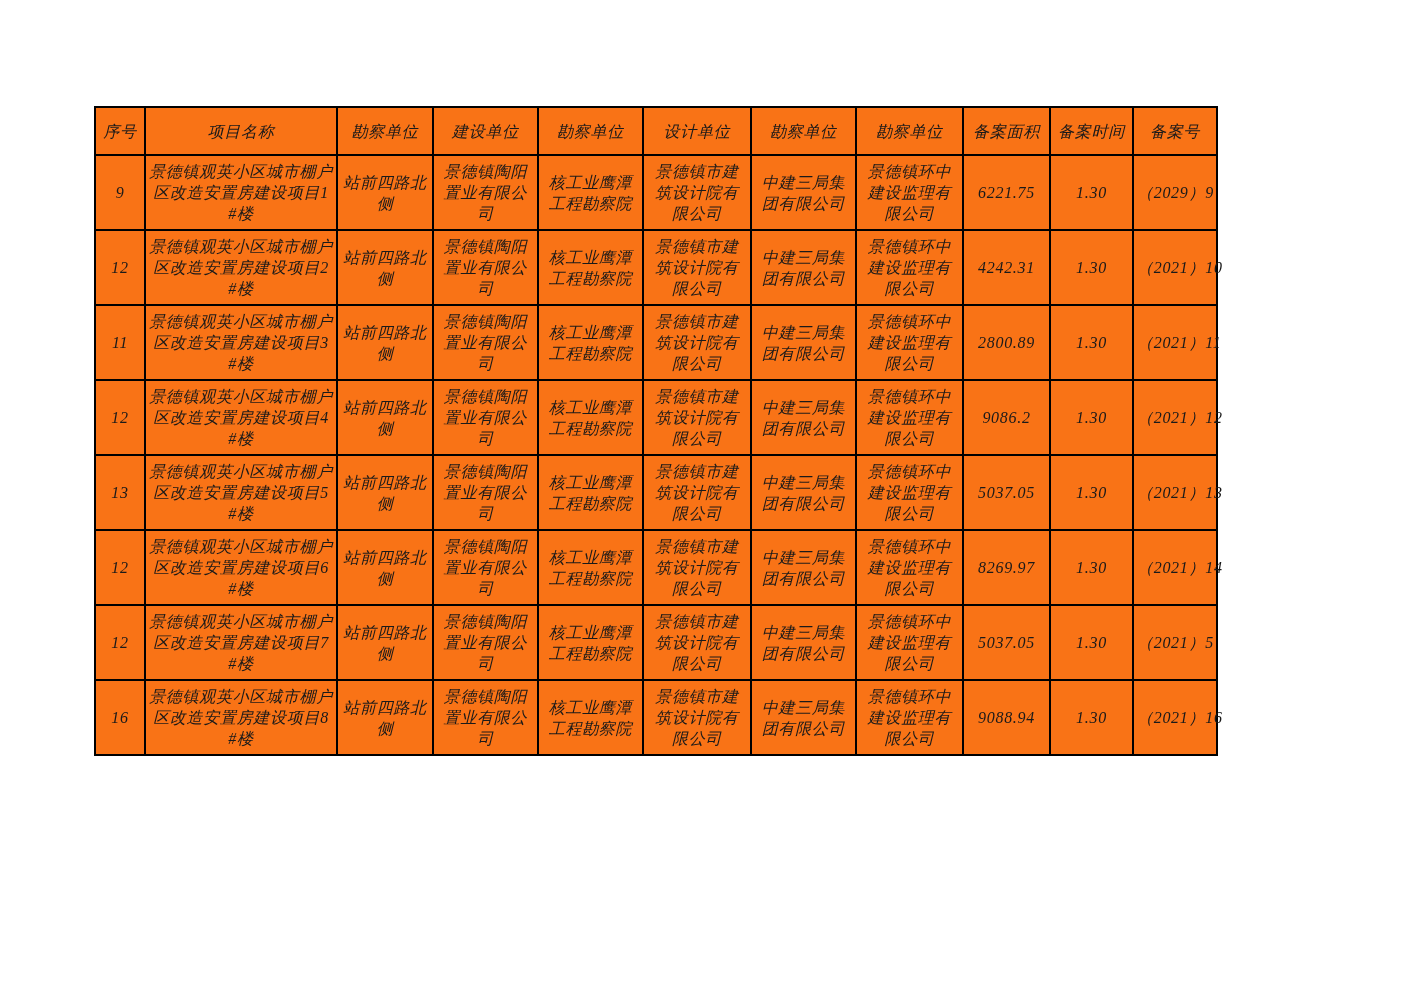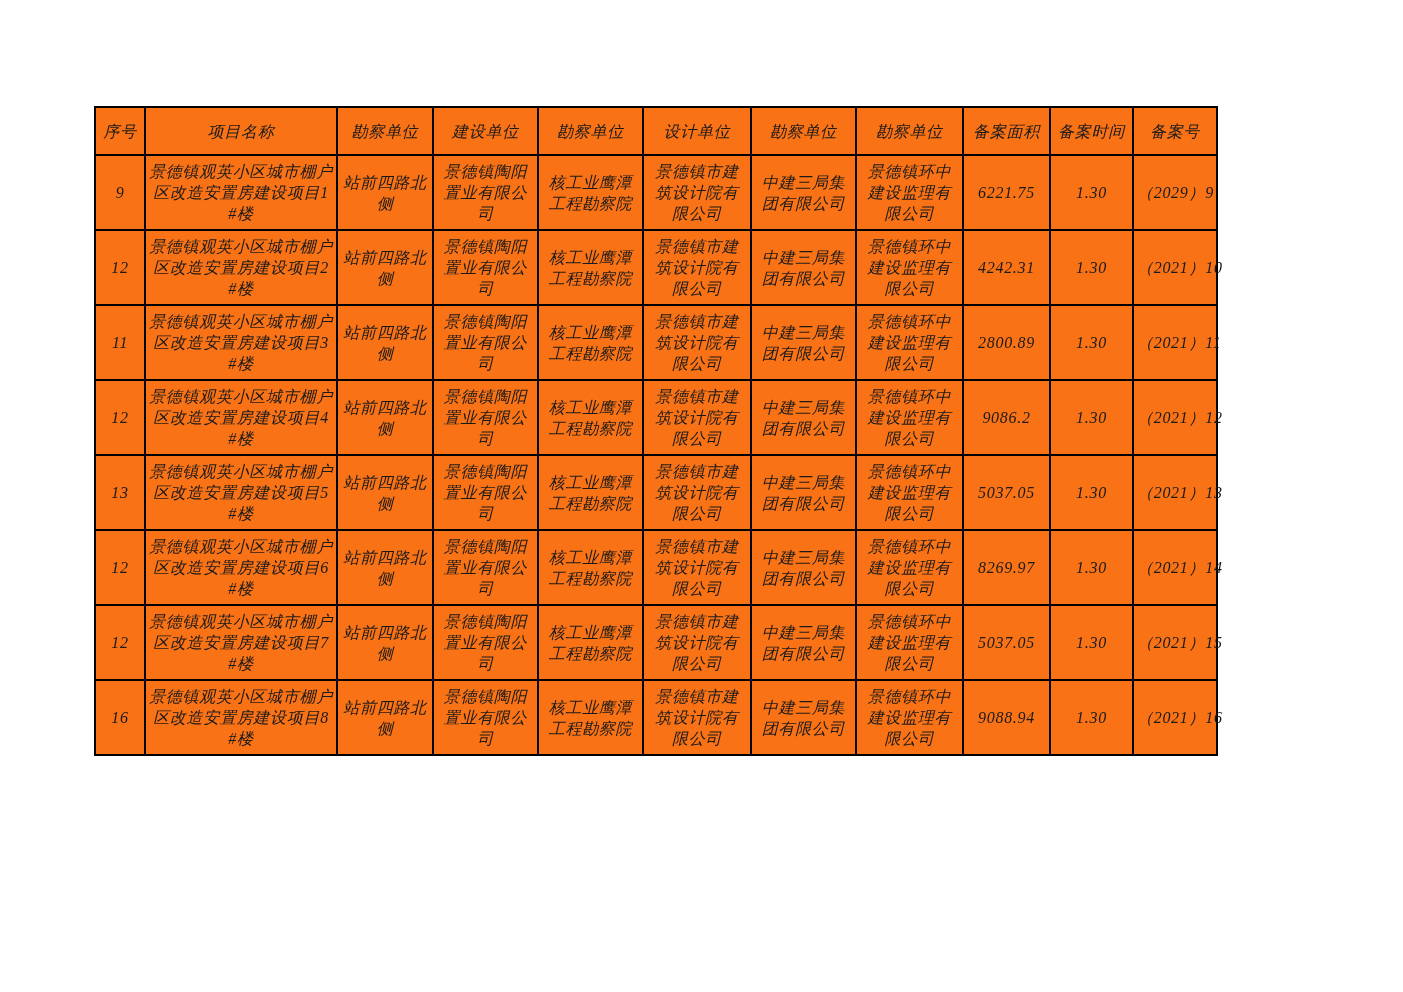--- a/index.html
+++ b/index.html
@@ -173,21 +173,21 @@
     <td class="c-num">12</td>
     <td class="c-name">景德镇观英小区城市棚户区改造安置房建设项目7#楼</td>
     <td class="c-unit">站前四路北侧</td>
     <td class="c-unit">景德镇陶阳置业有限公司</td>
     <td class="c-unit">核工业鹰潭工程勘察院</td>
     <td class="c-unit">景德镇市建筑设计院有限公司</td>
     <td class="c-unit">中建三局集团有限公司</td>
     <td class="c-unit">景德镇环中建设监理有限公司</td>
     <td class="c-num">5037.05</td>
     <td class="c-num">1.30</td>
-    <td class="c-num">（2021）15</td>
+    <td class="c-num">（2021）5</td>
   </tr>
         <tr>
     <td class="c-num">16</td>
     <td class="c-name">景德镇观英小区城市棚户区改造安置房建设项目8#楼</td>
     <td class="c-unit">站前四路北侧</td>
     <td class="c-unit">景德镇陶阳置业有限公司</td>
     <td class="c-unit">核工业鹰潭工程勘察院</td>
     <td class="c-unit">景德镇市建筑设计院有限公司</td>
     <td class="c-unit">中建三局集团有限公司</td>
     <td class="c-unit">景德镇环中建设监理有限公司</td>

